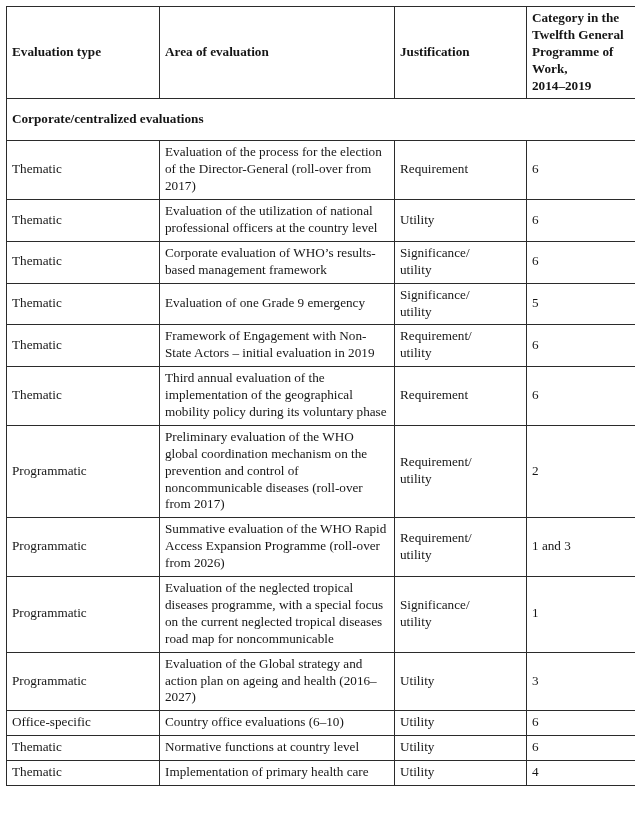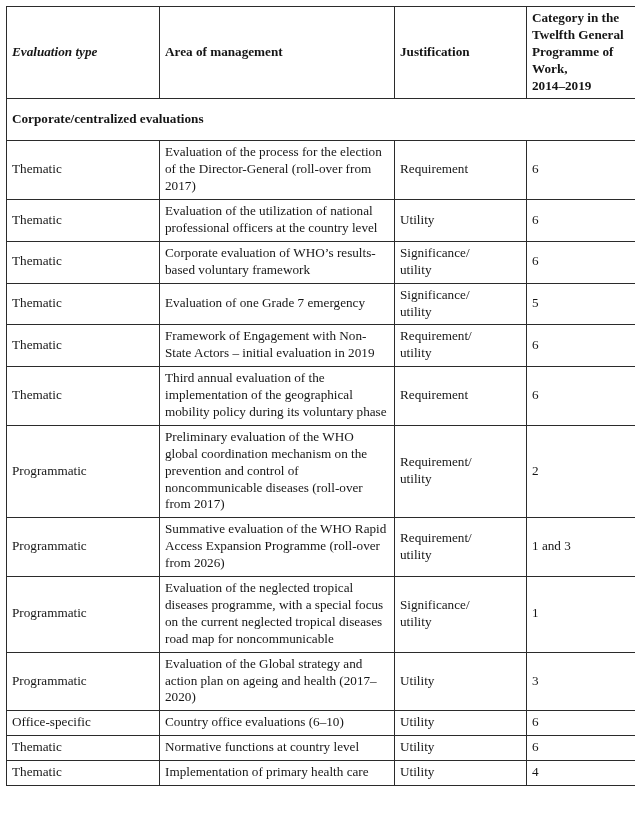--- a/index.html
+++ b/index.html
@@ -51,21 +51,21 @@
   td.section-row {
     text-align: center;
     font-weight: bold;
     height: 34px;
     padding: 6px 4px;
   }
   td.c-type   { width: 142px; margin-left: 24px; }
   td.c-area   { width: 224px; }
   td.c-just   { width: 121px; font-family: Liberation Serif, serif; }
   td.c-cat    { width: 129px; }
-  th.h-type   { width: 142px; font-style: italic; }
+  th.h-type   { width: 142px; }
   th.h-area   { width: 224px; }
   th.h-just   { width: 121px; }
   th.h-cat    { width: 129px; }
   td.cell-type, td.cell-just, td.cell-cat {
     vertical-align: middle;
   }
   td.cell-area {
     vertical-align: middle;
     margin-top: 14px;
   }
@@ -77,21 +77,21 @@
 <body>
 
 <div id="sheet">
   <table class="eval-table">
     <thead>
       <tr>
         <th class="col-head h-type">
           <span class="head-text nowrap-pre">Evaluation type</span>
         </th>
         <th class="col-head h-area">
-          <span class="head-text nowrap-pre">Area of management</span>
+          <span class="head-text nowrap-pre">Area of evaluation</span>
         </th>
         <th class="col-head h-just">
           <span class="head-text nowrap-pre">Justification</span>
         </th>
         <th class="col-head h-cat">
           <span class="head-text nowrap-pre">Category in the
 Twelfth General
 Programme of
 Work,
 2014–2019</span>
@@ -109,28 +109,28 @@
           <td class="c-cat cell-cat nowrap-pre">6</td>
         </tr>
         <tr>
           <td class="c-type cell-type nowrap-pre">Thematic</td>
           <td class="c-area cell-area nowrap-pre">Evaluation of the utilization of national professional officers at the country level</td>
           <td class="c-just cell-just nowrap-pre">Utility</td>
           <td class="c-cat cell-cat nowrap-pre">6</td>
         </tr>
         <tr>
           <td class="c-type cell-type nowrap-pre">Thematic</td>
-          <td class="c-area cell-area nowrap-pre">Corporate evaluation of WHO’s results-based voluntary framework</td>
+          <td class="c-area cell-area nowrap-pre">Corporate evaluation of WHO’s results-based management framework</td>
           <td class="c-just cell-just nowrap-pre">Significance/
 utility</td>
           <td class="c-cat cell-cat nowrap-pre">6</td>
         </tr>
         <tr>
           <td class="c-type cell-type nowrap-pre">Thematic</td>
-          <td class="c-area cell-area nowrap-pre">Evaluation of one Grade 7 emergency</td>
+          <td class="c-area cell-area nowrap-pre">Evaluation of one Grade 9 emergency</td>
           <td class="c-just cell-just nowrap-pre">Significance/
 utility</td>
           <td class="c-cat cell-cat nowrap-pre">5</td>
         </tr>
         <tr>
           <td class="c-type cell-type nowrap-pre">Thematic</td>
           <td class="c-area cell-area nowrap-pre">Framework of Engagement with Non-State Actors – initial evaluation in 2019</td>
           <td class="c-just cell-just nowrap-pre">Requirement/
 utility</td>
           <td class="c-cat cell-cat nowrap-pre">6</td>
@@ -157,21 +157,21 @@
         </tr>
         <tr>
           <td class="c-type cell-type nowrap-pre">Programmatic</td>
           <td class="c-area cell-area nowrap-pre">Evaluation of the neglected tropical diseases programme, with a special focus on the current neglected tropical diseases road map for noncommunicable</td>
           <td class="c-just cell-just nowrap-pre">Significance/
 utility</td>
           <td class="c-cat cell-cat nowrap-pre">1</td>
         </tr>
         <tr>
           <td class="c-type cell-type nowrap-pre">Programmatic</td>
-          <td class="c-area cell-area nowrap-pre">Evaluation of the Global strategy and action plan on ageing and health (2017–2020)</td>
+          <td class="c-area cell-area nowrap-pre">Evaluation of the Global strategy and action plan on ageing and health (2016–2027)</td>
           <td class="c-just cell-just nowrap-pre">Utility</td>
           <td class="c-cat cell-cat nowrap-pre">3</td>
         </tr>
         <tr>
           <td class="c-type cell-type nowrap-pre">Office-specific</td>
           <td class="c-area cell-area nowrap-pre">Country office evaluations (6–10)</td>
           <td class="c-just cell-just nowrap-pre">Utility</td>
           <td class="c-cat cell-cat nowrap-pre">6</td>
         </tr>
         <tr>

